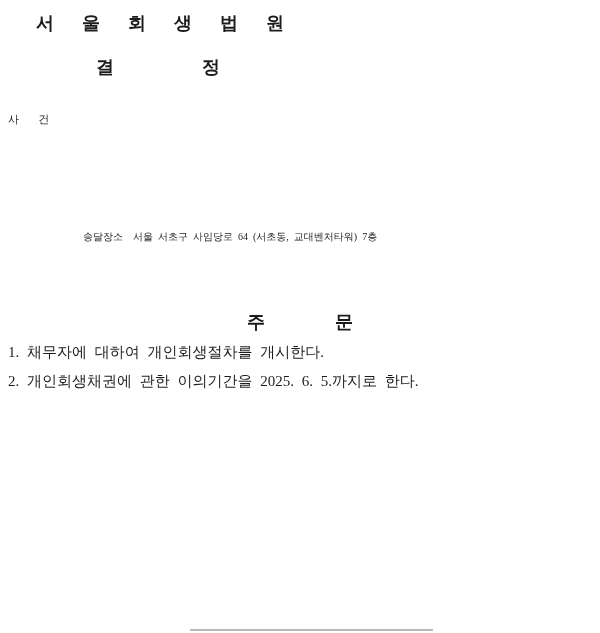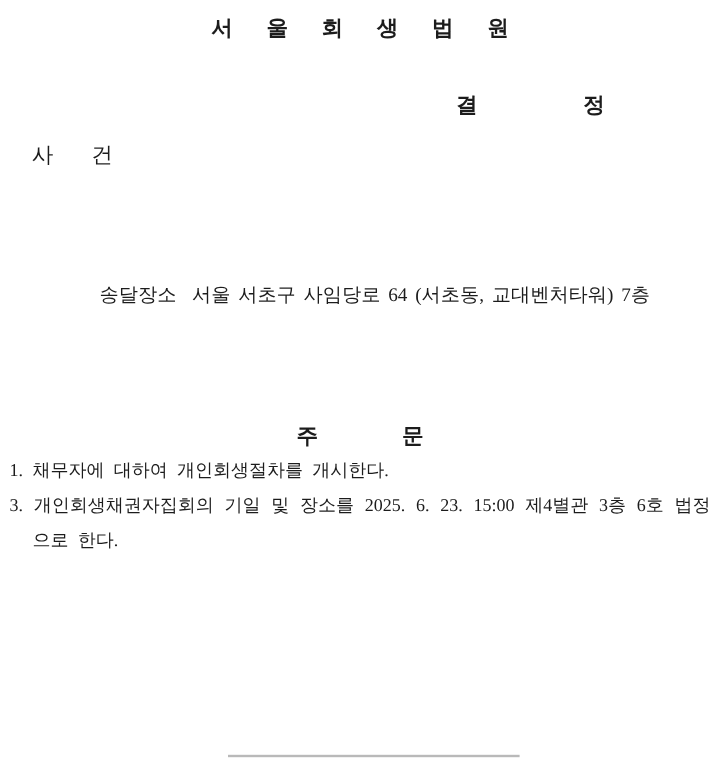--- a/index.html
+++ b/index.html
@@ -7,66 +7,66 @@
     width: 600px; height: 633px;
     background: #ffffff;
     color: #1c1c1c;
     font-family: "Liberation Serif", serif;
     position: relative;
     overflow: hidden;
   }
   .page { padding: 13px 8px 0 8px; }
 
   .court-title {
-    text-align: center;
+    text-align: left;
     font-family: Liberation Sans, sans-serif;
     font-weight: 700;
     font-size: 18px;
     line-height: 20px;
     letter-spacing: 28px;
     padding-left: 28px;
     white-space: nowrap;
   }
   .decision-title {
-    margin-top: 44px;
-    text-align: right;
+    margin-top: 24px;
+    text-align: left;
     font-family: "Liberation Sans", sans-serif;
     font-weight: 700;
     font-size: 18px;
     line-height: 20px;
     letter-spacing: 88px;
     padding-left: 88px;
     white-space: nowrap;
   }
 
-  .meta { margin-top: 18px; font-size: 18px; text-align: right; }
+  .meta { margin-top: 28px; font-size: 11px; }
   .meta-row { display: flex; line-height: 28px; white-space: pre-wrap; }
   .row-label { width: 86px; flex: none; }
   .row-value { word-spacing: 2px; }
 
   .addr-block {
     margin-top: 29px;
     margin-left: 75px;
-    font-size: 16px;
+    font-size: 10px;
     line-height: 30px;
     white-space: pre-wrap;
     word-spacing: 2.5px;
   }
 
   .section-heading {
     text-align: center;
     font-family: "Liberation Sans", sans-serif;
     font-weight: 700;
     font-size: 18px;
     line-height: 20px;
     letter-spacing: 70px;
     padding-left: 70px;
     white-space: nowrap;
   }
-  .order-heading { margin-top: 31px; }
+  .order-heading { }
 
   .order-list { margin-top: 6px; font-size: 15px; line-height: 29px; }
   .order-item {
     padding-left: 19px;
     text-indent: -19px;
     text-align: justify;
     word-spacing: 4px;
   }
 
   .cutoff-line {
@@ -94,18 +94,18 @@
   </div>
 
   <div class="addr-block">
     <div>송달장소  서울 서초구 사임당로 64 (서초동, 교대벤처타워) 7층</div>
   </div>
 
   <div class="section-heading order-heading">주문</div>
 
   <div class="order-list">
     <div class="order-item">1. 채무자에 대하여 개인회생절차를 개시한다.</div>
-    <div class="order-item">3. 개인회생채권자집회의 기일 및 장소를 2025. 6. 23. 15:00 제4별관 3층 6호 법정으로 한다.</div>
+    <div class="order-item">2. 개인회생채권에 관한 이의기간을 2025. 6. 5.까지로 한다.</div>
   </div>
 
 </div>
 
 <div class="cutoff-line"></div>
 
 </body></html>

